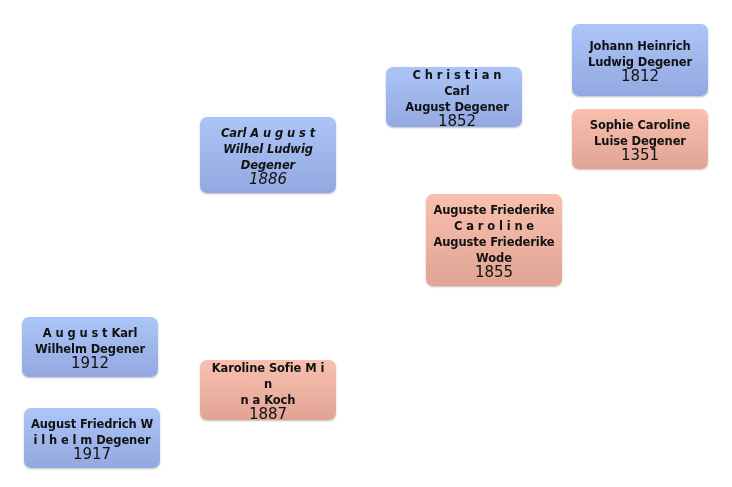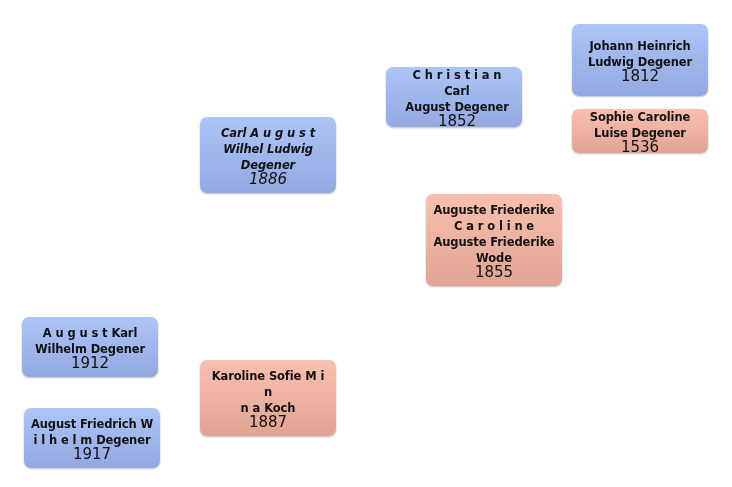--- a/index.html
+++ b/index.html
@@ -16,24 +16,24 @@
 </style>
 </head>
 <body>
 
 <div class="node male" style="left:572px;top:24px;height:72px;">
   <div class="name">Johann Heinrich</div>
   <div class="name">Ludwig Degener</div>
   <div class="year">1812</div>
 </div>
 
-<div class="node female" style="left:572px;top:109px;height:44px;">
+<div class="node female" style="left:572px;top:109px;height:60px;">
   <div class="name">Sophie Caroline</div>
   <div class="name">Luise Degener</div>
-  <div class="year">1536</div>
+  <div class="year">1351</div>
 </div>
 
 <div class="node male" style="left:386px;top:67px;height:60px;padding-left:12px;">
   <div class="name">C h r i s t i a n Carl</div>
   <div class="name">August Degener</div>
   <div class="year">1852</div>
 </div>
 
 <div class="node female" style="left:386px;top:194px;height:92px;margin-left:40px;">
   <div class="name">Auguste Friederike</div>
@@ -43,21 +43,21 @@
   <div class="year">1855</div>
 </div>
 
 <div class="node male" style="left:200px;top:117px;height:76px;font-style:italic;">
   <div class="name">Carl A u g u s t</div>
   <div class="name">Wilhel Ludwig</div>
   <div class="name">Degener</div>
   <div class="year">1886</div>
 </div>
 
-<div class="node female" style="left:200px;top:360px;height:76px;">
+<div class="node female" style="left:200px;top:360px;height:60px;">
   <div class="name">Karoline Sofie M i n</div>
   <div class="name">n a Koch</div>
   <div class="year">1887</div>
 </div>
 
 <div class="node male" style="left:22px;top:317px;height:60px;">
   <div class="name">A u g u s t Karl</div>
   <div class="name">Wilhelm Degener</div>
   <div class="year">1912</div>
 </div>

